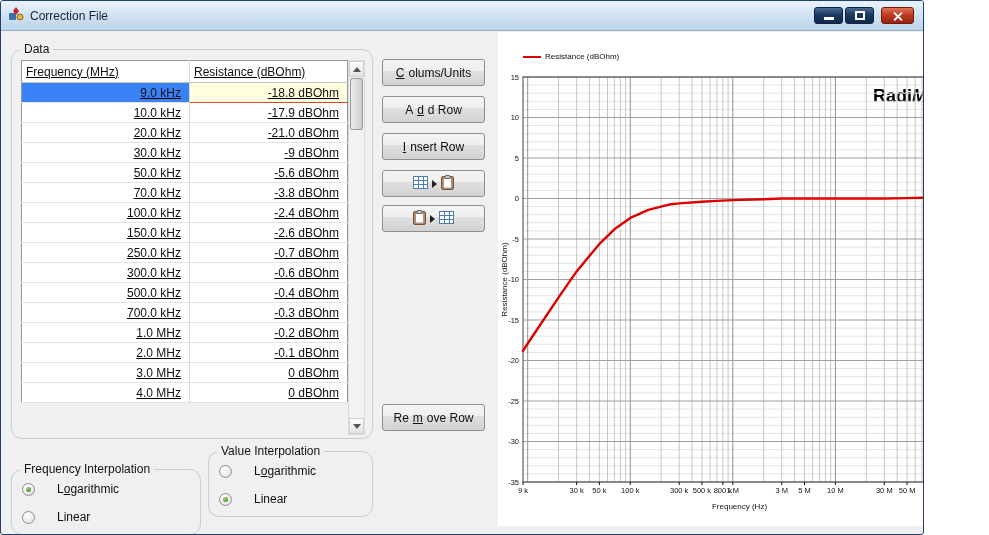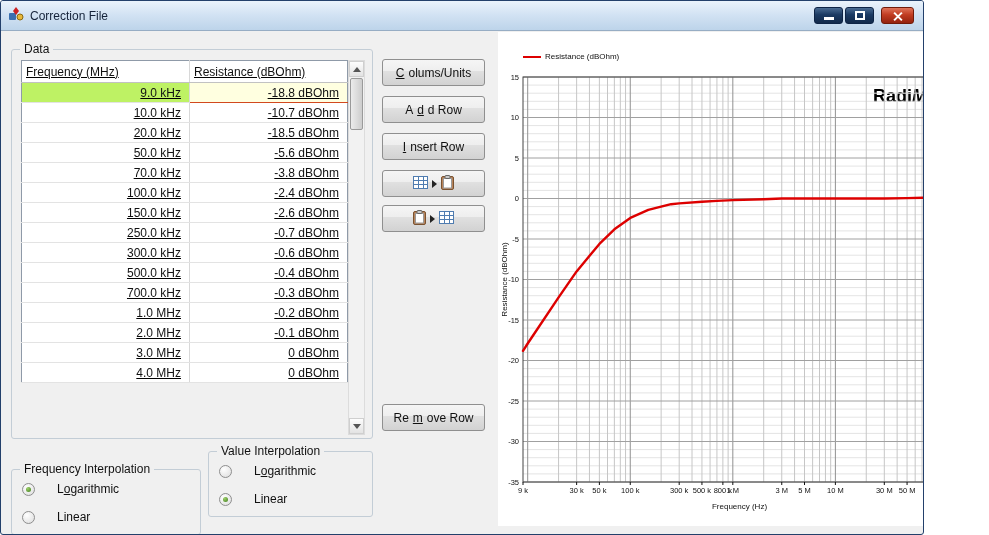--- a/index.html
+++ b/index.html
@@ -15,35 +15,35 @@
   .controls{margin-left:auto;display:flex;gap:2px;align-items:center;padding-right:2px;}
   .winbtn{position:relative;width:29px;height:17px;border:1px solid #0d2345;border-radius:3px;
     background:linear-gradient(#4a6b92,#1b3a63 45%,#12294a);cursor:pointer;}
   .winbtn.close{width:33px;margin-left:5px;background:linear-gradient(#e0745a,#c13c22 45%,#94220e);border-color:#711a09;}
   .glyph-min{position:absolute;left:9px;bottom:3px;width:10px;height:3px;background:#fff;}
   .glyph-max{position:absolute;left:9px;top:3px;width:10px;height:9px;border:2px solid #fff;}
   .glyph-x1,.glyph-x2{position:absolute;left:15px;top:3px;width:2px;height:11px;background:#fff;}
   .glyph-x1{transform:rotate(45deg);}   .glyph-x2{transform:rotate(-45deg);}
 
   
-  .group{position:absolute;border:1px solid #c3cdd6;border-radius:3px;}
+  .group{position:absolute;border:1px solid #c3cdd6;border-radius:11px;}
   .group-label{position:absolute;top:-8px;left:8px;background:#f0f0f0;padding:0 4px;font-size:12px;color:#111;}
   .group-data{left:10px;top:48px;width:362px;height:390px;}
   .group-freq{left:10px;top:468px;width:190px;height:66px;}
   .group-value{left:207px;top:450px;width:165px;height:66px;}
 
   
   .table-wrap{position:absolute;left:9px;top:10px;width:344px;height:375px;display:flex;overflow:hidden;}
   table{border-collapse:collapse;width:327px;table-layout:fixed;background:#fff;border:1px solid #8f9aa8;align-self:flex-start;text-decoration:underline;}
   th{font-weight:normal;text-align:left;font-size:12px;height:22px;padding:0 4px;
      border-bottom:1px solid #c2c2c2;border-right:1px solid #d8d8d8;background:#fff;color:#111;}
   td{font-size:12px;height:20px;text-align:right;padding:0 8px 0 4px;
      border-bottom:1px solid #e3e3e3;border-right:1px solid #d8d8d8;background:#fff;color:#111;}
   th:last-child,td:last-child{border-right:none;}
-  .sel-freq{background:#bef264;}
+  .sel-freq{background:#3b82f6;}
   .sel-res{background:#ffffe0;border:1px solid #d2491e;}
 
   
   .scrollbar{width:17px;height:375px;background:#f2f2f2;border:1px solid #dcdcdc;position:relative;}
   .sb-btn{position:absolute;left:0;right:0;height:16px;background:linear-gradient(#fdfdfd,#e3e3e3);border:1px solid #cfcfcf;cursor:pointer;}
   .sb-up{top:0;} .sb-down{bottom:0;}
   .tri-up{position:absolute;left:3px;top:5px;width:0;height:0;border-left:4px solid transparent;border-right:4px solid transparent;border-bottom:5px solid #555;}
   .tri-down{position:absolute;left:3px;top:5px;width:0;height:0;border-left:4px solid transparent;border-right:4px solid transparent;border-top:5px solid #555;}
   .sb-thumb{position:absolute;left:1px;right:1px;top:17px;height:52px;cursor:pointer;
     background:linear-gradient(90deg,#ececec,#cdcdcd);border:1px solid #9a9a9a;border-radius:2px;}
@@ -114,25 +114,29 @@
             <th>Resistance (dBOhm)</th>
           </tr>
         </thead>
         <tbody id="table-body">
             <tr>
               <td class="sel-freq">9.0 kHz</td>
               <td class="sel-res">-18.8 dBOhm</td>
             </tr>
             <tr>
               <td>10.0 kHz</td>
-              <td>-10.7 dBOhm</td>
+              <td>-17.9 dBOhm</td>
             </tr>
             <tr>
               <td>20.0 kHz</td>
-              <td>-18.5 dBOhm</td>
+              <td>-21.0 dBOhm</td>
+            </tr>
+            <tr>
+              <td>30.0 kHz</td>
+              <td>-9 dBOhm</td>
             </tr>
             <tr>
               <td>50.0 kHz</td>
               <td>-5.6 dBOhm</td>
             </tr>
             <tr>
               <td>70.0 kHz</td>
               <td>-3.8 dBOhm</td>
             </tr>
             <tr>

